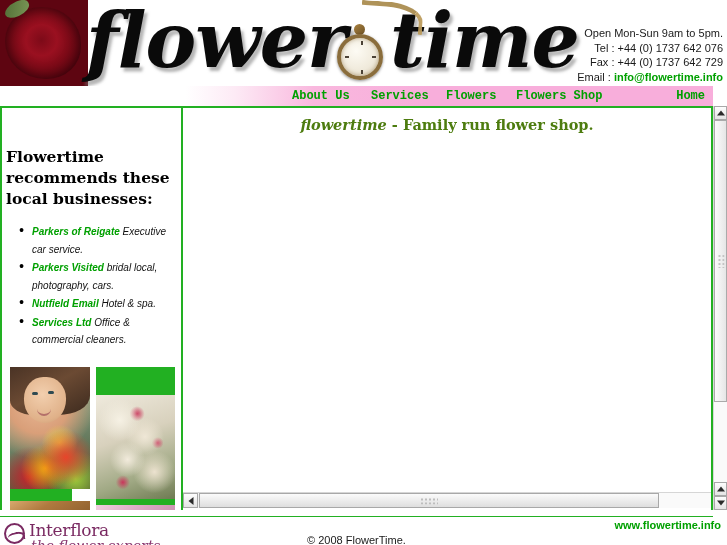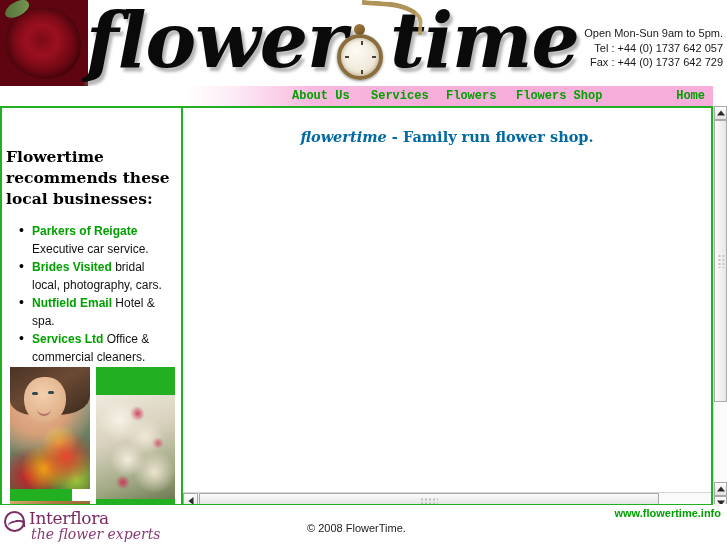--- a/index.html
+++ b/index.html
@@ -187,24 +187,25 @@
     color: #000;
   }
   #recommend-list {
     margin: 14px 0 0 0;
     padding: 0 6px 0 30px;
     list-style: none;
   }
   #recommend-list li {
     position: relative;
     font-family: "Liberation Sans", sans-serif;
-    font-size: 12px;
+    font-size: 10px;
     line-height: 17.5px;
     color: #111;
     margin-bottom: 1px;
+    font-style: italic;
   }
   #recommend-list li::before {
     content: "\2022";
     position: absolute;
     left: -13px;
     top: -1px;
     font-size: 14px;
     color: #000;
   }
   .biz-name {
@@ -286,25 +287,25 @@
   }
 
   
   #main-pane {
     position: absolute; left: 183px; top: 2px;
     width: 528px; height: 402px;
     background: #ffffff;
     overflow: hidden;
   }
   #main-tagline {
-    margin: 20px 0 0 0;
+    margin: 8px 0 0 0;
     text-align: center;
     font-family: "DejaVu Serif", "Liberation Serif", serif;
     font-size: 14.5px;
-    color: #0369a1;
+    color: #4d7c0f;
   }
   #main-tagline .brand {
     font-style: italic;
     font-weight: bold;
   }
   #main-tagline .tag-rest {
     font-weight: bold;
   }
 
   
@@ -382,21 +383,21 @@
     transform: translate(-50%,-50%);
     width: 7px; height: 14px;
     background-image: radial-gradient(circle, #c4c4c4 45%, transparent 46%);
     background-size: 4px 4px;
   }
   #pvs-down { left: 0px; top: 376px; width: 13px; height: 14px; }
   #pvs-down2 { left: 0px; top: 390px; width: 13px; height: 14px; }
 
   
   #footer {
-    position: absolute; left: 0; top: 504px;
+    position: absolute; left: 0; top: 516px;
     width: 727px; height: 25px;
     background: #ffffff;
   }
   #footer-rule {
     position: absolute; left: 0; top: 0;
     width: 713px; height: 1px;
     background: #22b022;
   }
   #interflora-logo {
     position: absolute; left: 4px; top: 4px;
@@ -473,22 +474,23 @@
         <div class="wtick" style="left:20px; top:3px;"></div>
         <div class="wtick" style="left:20px; top:32px;"></div>
         <div class="wtick" style="left:4px; top:18px; width:4px; height:2px;"></div>
         <div class="wtick" style="left:31px; top:18px; width:4px; height:2px;"></div>
 
       </div>
     </div>
 
     <div id="contact-block">
       <div>Open Mon-Sun 9am to 5pm.</div>
-      <div>Tel : +44 (0) 1737 642 057</div>
+      <div>Tel : +44 (0) 1737 642 076</div>
       <div>Fax : +44 (0) 1737 642 729</div>
+      <div><span id="contact-email-label">Email : </span><a id="contact-email-value">info@flowertime.info</a></div>
     </div>
   </div>
 
   <div id="navbar">
     <div id="navbar-inner">
       <a class="nav-link" id="nav-about">About Us</a>
       <a class="nav-link" id="nav-services">Services</a>
       <a class="nav-link" id="nav-flowers">Flowers</a>
       <a class="nav-link" id="nav-shop">Flowers Shop</a>
       <a class="nav-link" id="nav-home">Home</a>
@@ -499,21 +501,21 @@
     <div id="frame-border-top"></div>
     <div id="frame-border-left"></div>
     <div id="frame-border-right"></div>
     <div id="frame-divider"></div>
 
     <div id="sidebar">
       <div id="sidebar-heading">Flowertime recommends these local businesses:</div>
 
       <ul id="recommend-list">
         <li><a class="biz-name">Parkers of Reigate</a><span class="biz-desc"> Executive car service.</span></li>
-        <li><a class="biz-name">Brides Visited</a><span class="biz-desc"> bridal local, photography, cars.</span></li>
+        <li><a class="biz-name">Parkers Visited</a><span class="biz-desc"> bridal local, photography, cars.</span></li>
         <li><a class="biz-name">Nutfield Email</a><span class="biz-desc"> Hotel &amp; spa.</span></li>
         <li><a class="biz-name">Services Ltd</a><span class="biz-desc"> Office &amp; commercial cleaners.</span></li>
       </ul>
 
       <div id="sidebar-collage">
         <div class="green-block" id="gb-topright"></div>
         <div id="photo-bride">
           <div class="hair"></div>
           <div class="face"></div>
           <div class="eye l"></div>

